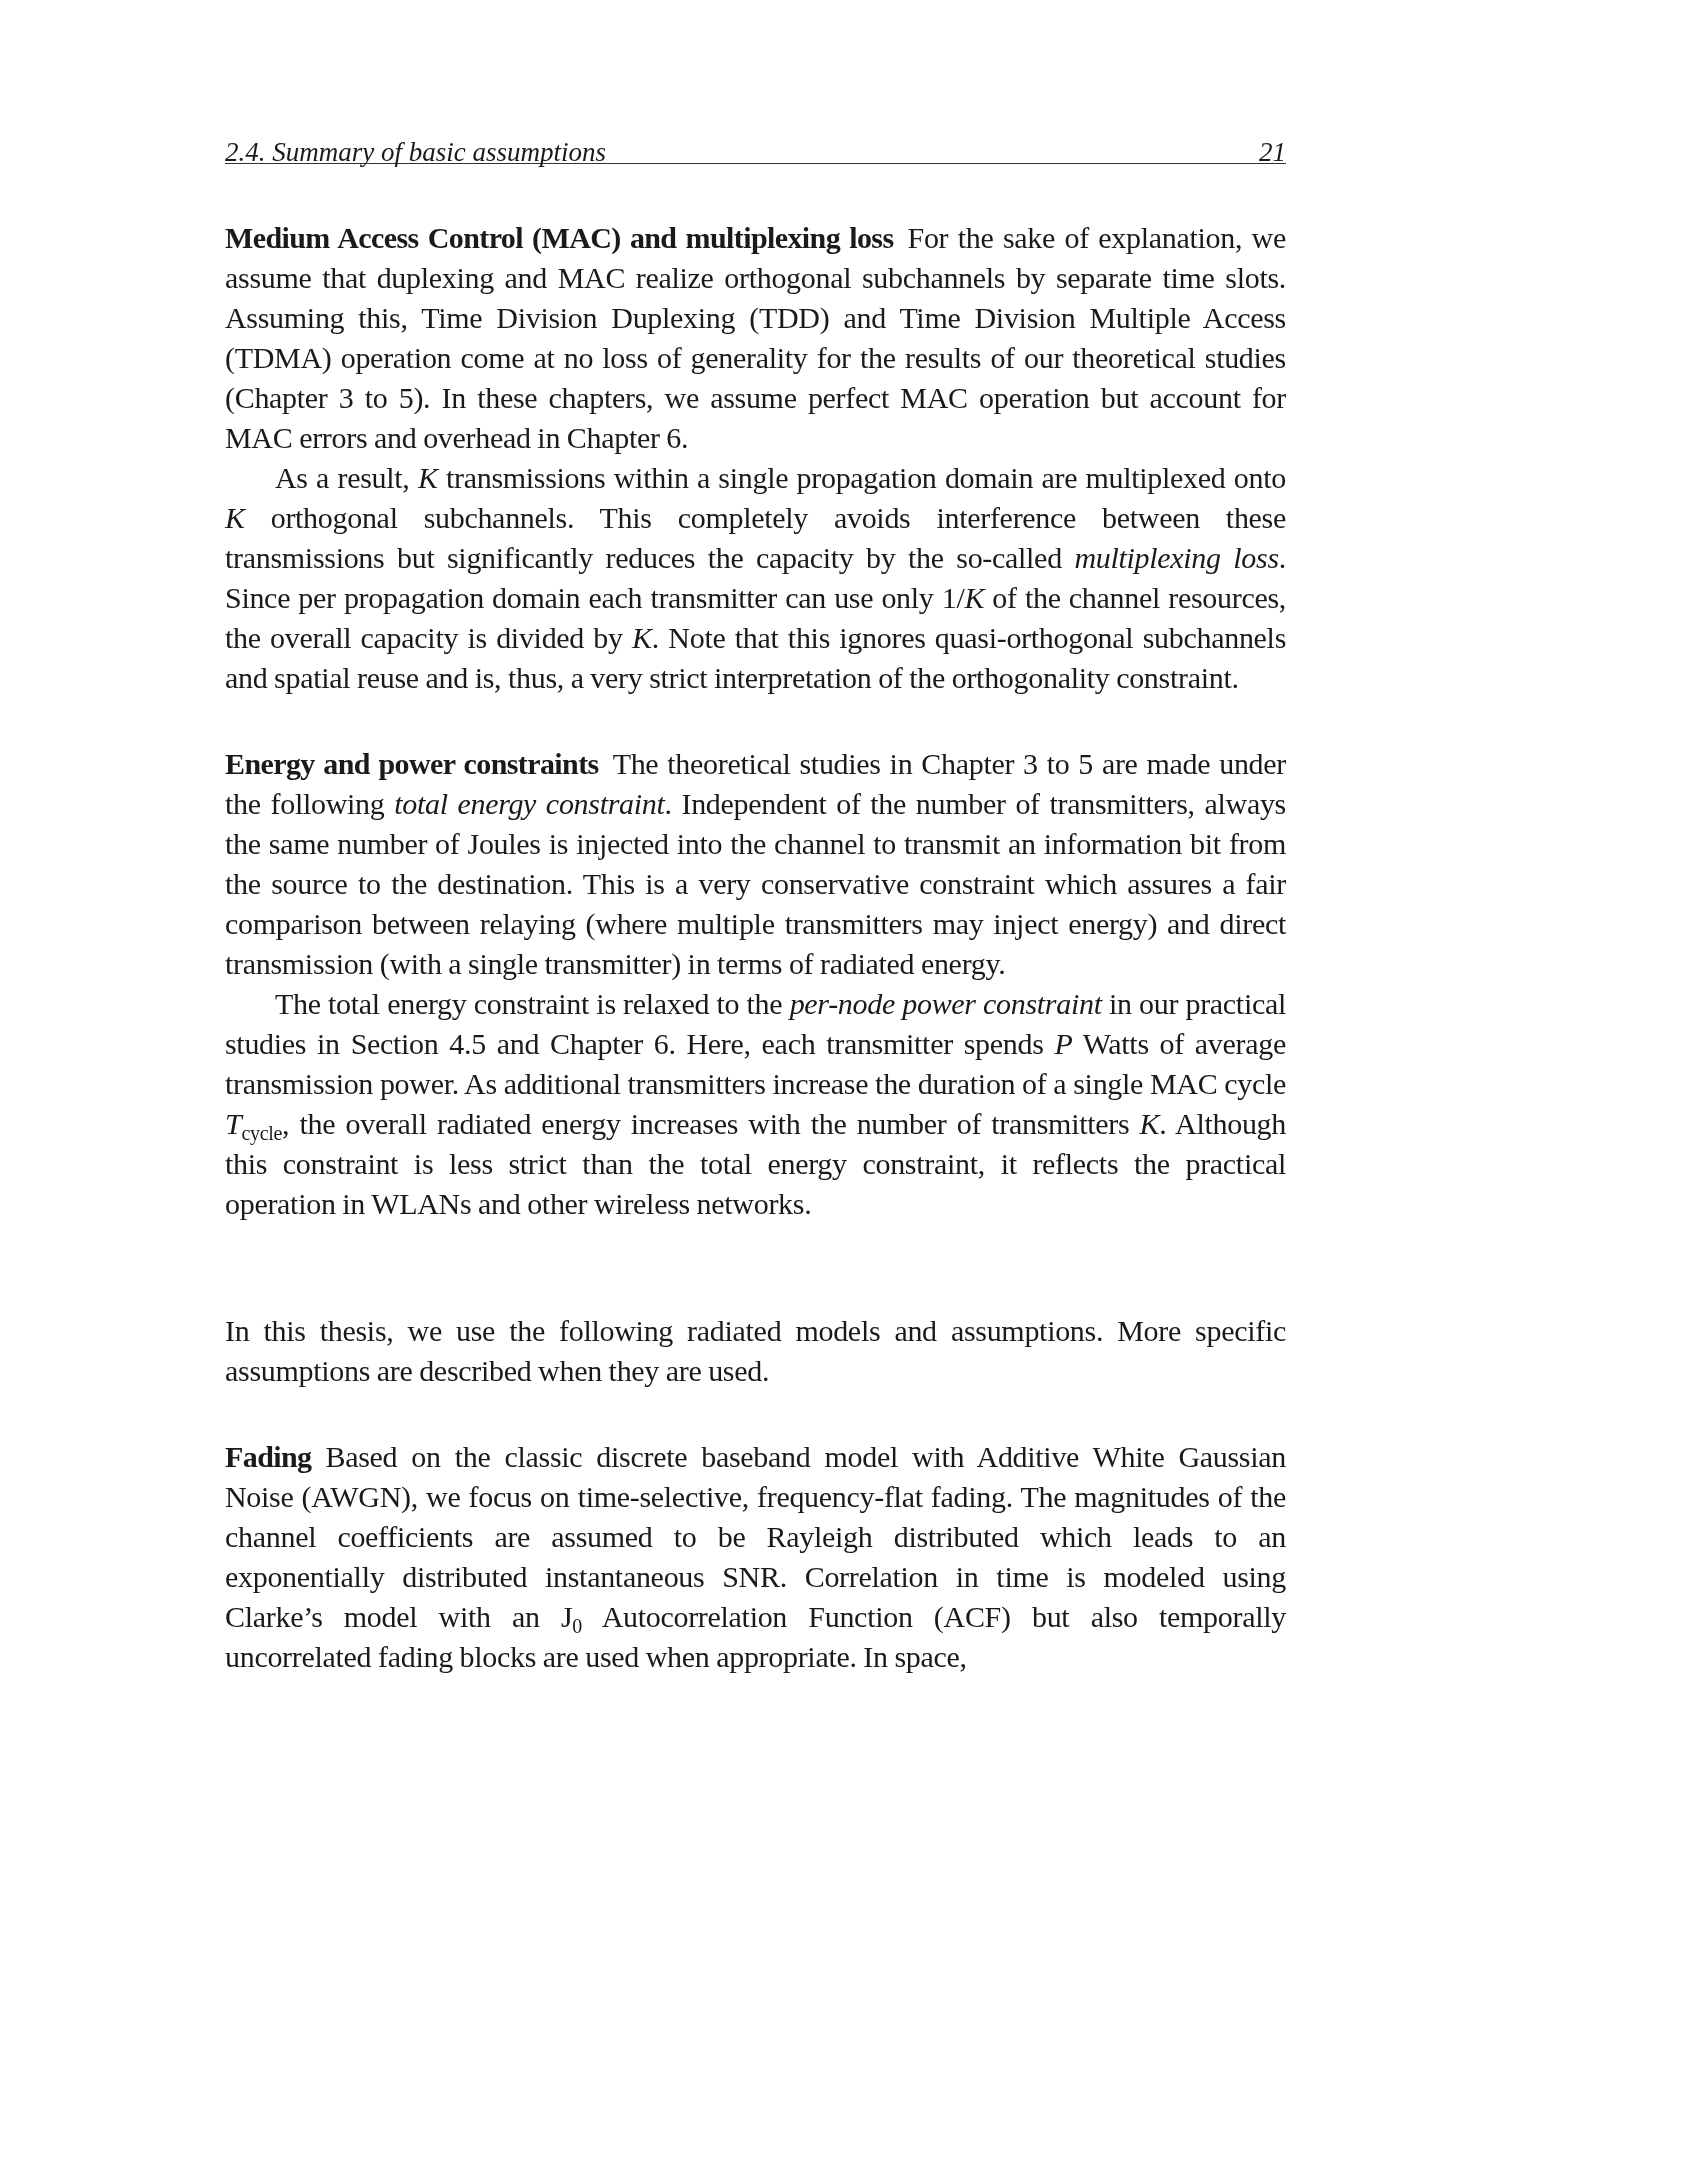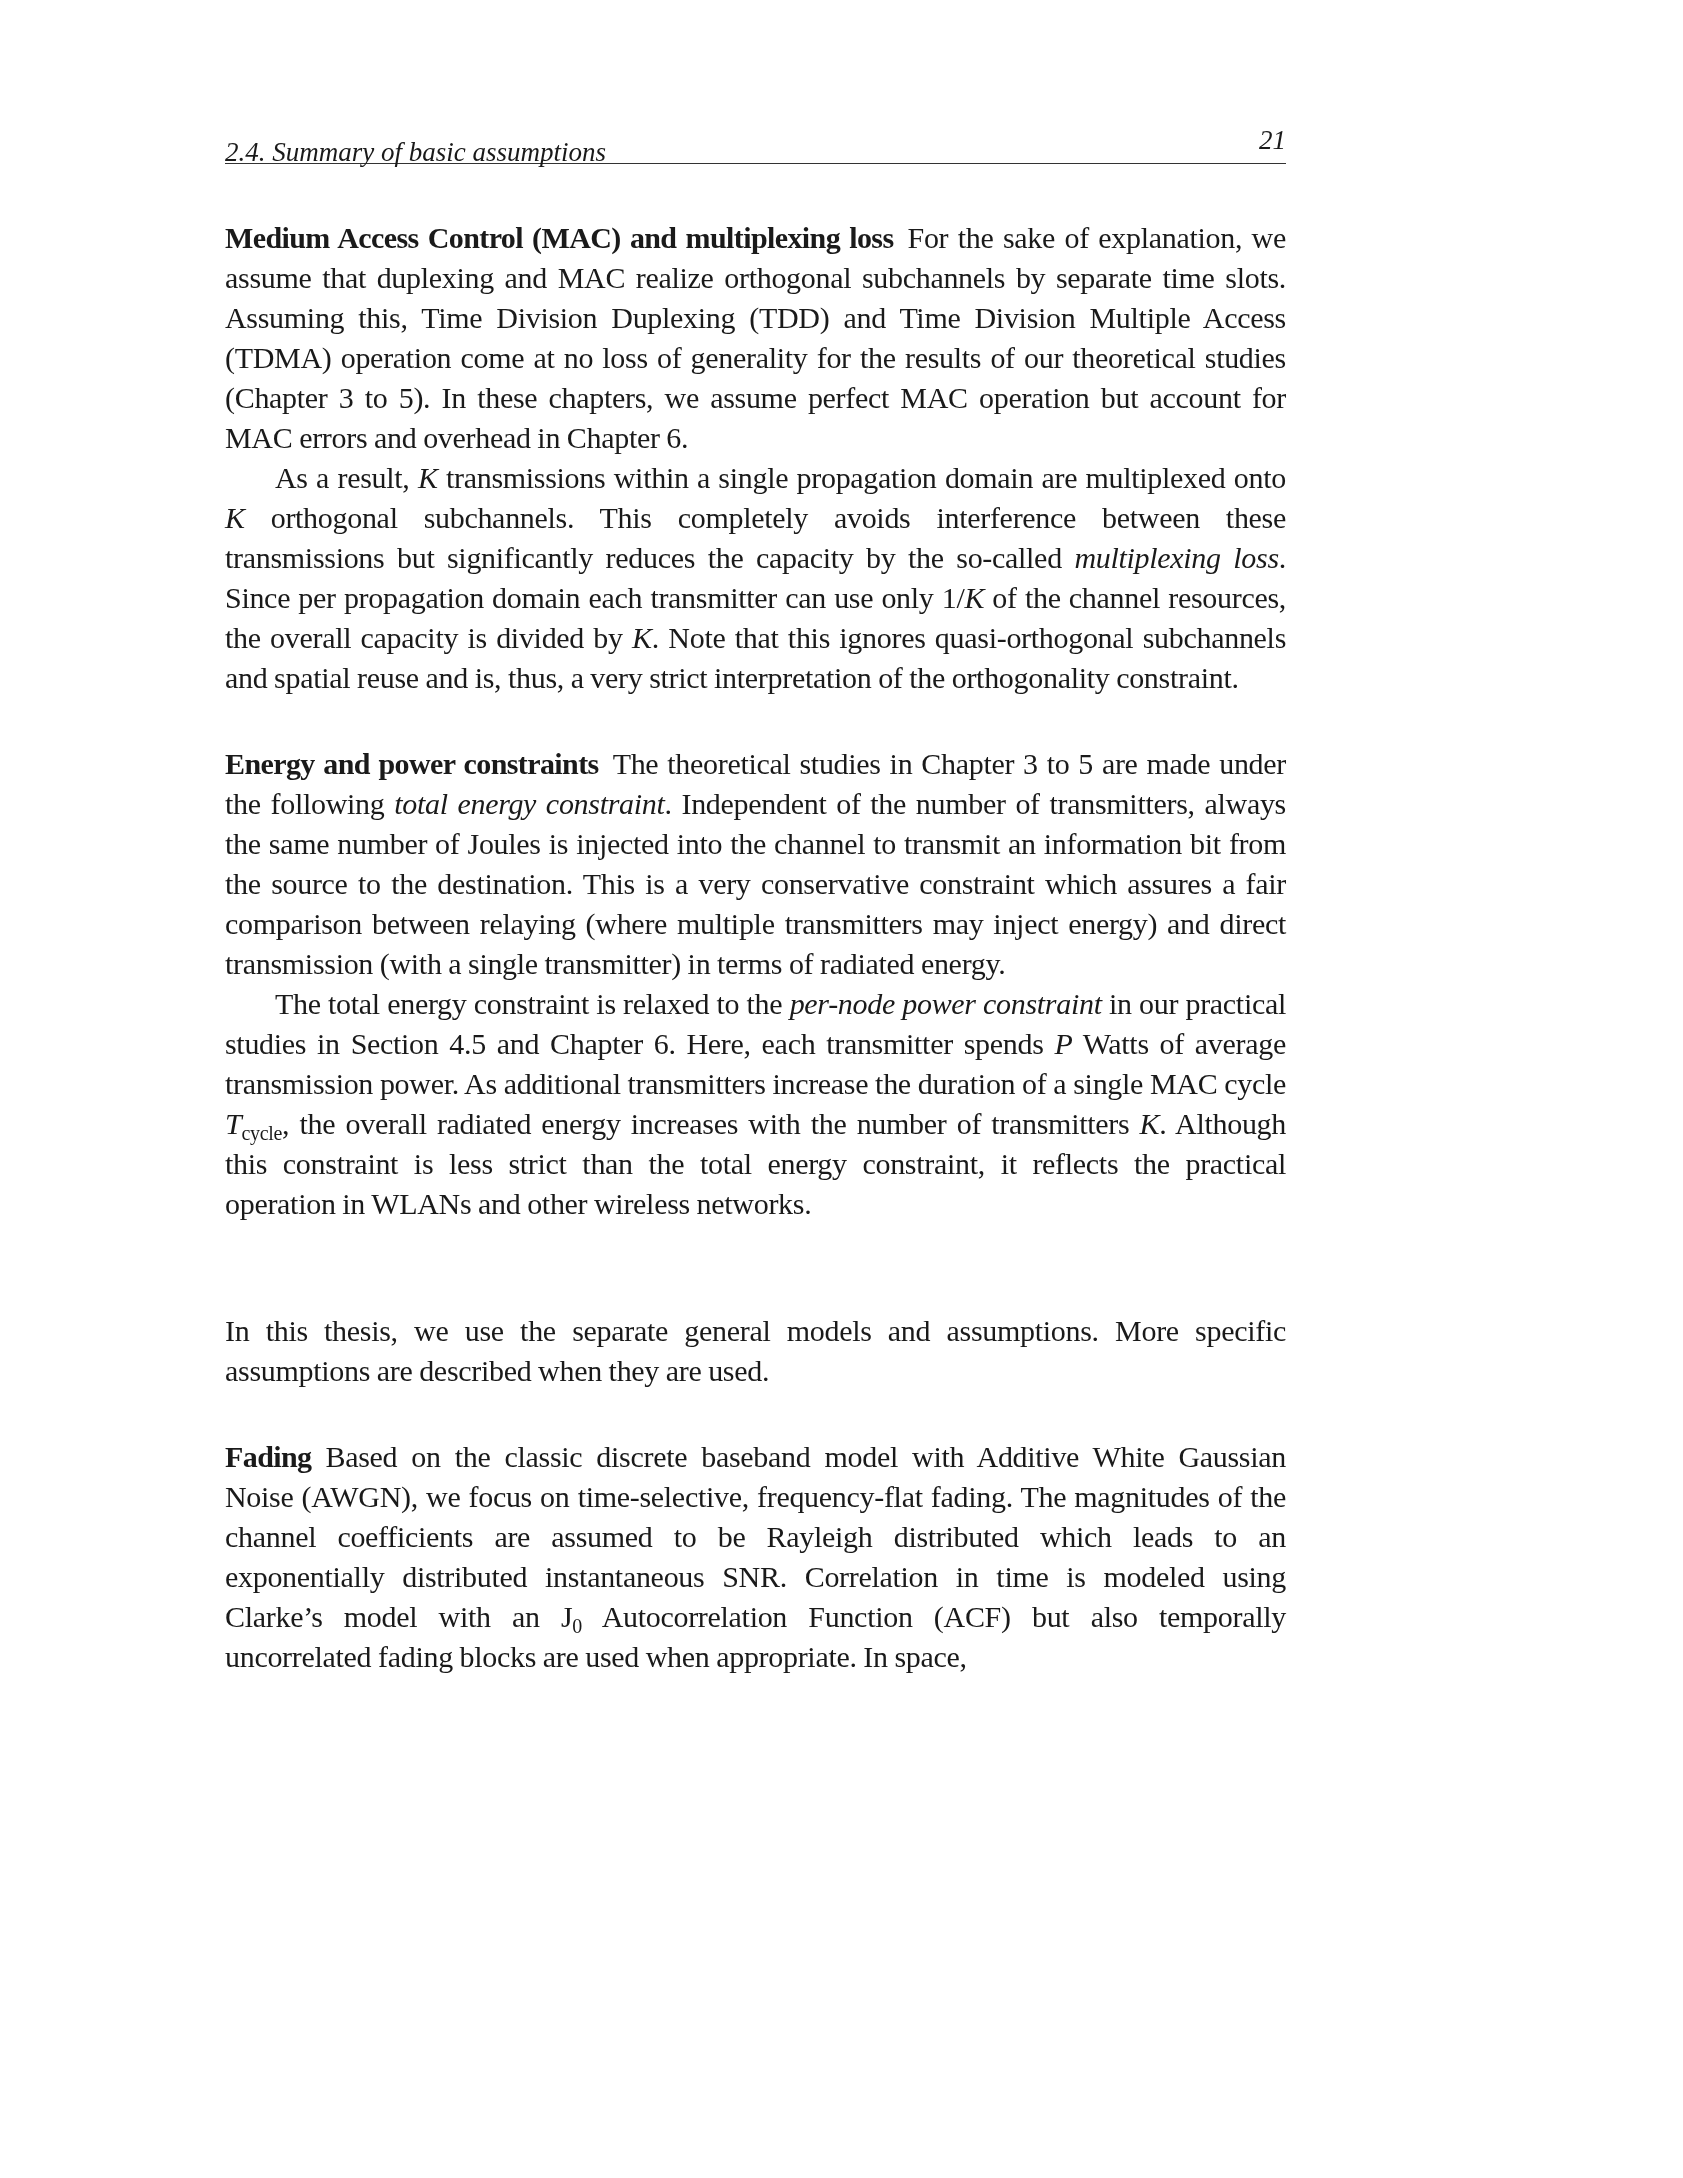--- a/index.html
+++ b/index.html
@@ -8,21 +8,21 @@
     font-family: "Liberation Serif", "DejaVu Serif", serif;
     color: #1a1a1a;
   }
   .page { position: absolute; left: 225px; top: 0; width: 1061px; }
   .running-header {
     position: absolute; top: 123px; left: 0; width: 1061px; height: 40px;
     border-bottom: 1.5px solid #333;
     font-style: italic; font-size: 27px; line-height: 34px;
   }
   .running-header .title { position: absolute; left: 0; top: 12px; }
-  .running-header .pagenum { position: absolute; right: 0; top: 0; }
+  .running-header .pagenum { position: absolute; right: 0; top: 12px; }
   .body { position: absolute; top: 218px; left: 0; width: 1061px; font-family: Liberation Serif, serif; }
   p {
     margin: 0; font-size: 30px; line-height: 40px; text-align: justify;
     hyphens: manual; letter-spacing: -0.3px; word-spacing: -0.5px;
   }
   p.indent { text-indent: 50px; }
   .gap { height: 46px; }
   .run-in { font-weight: bold; margin-right: 14px; letter-spacing: -0.6px; }
   .math { font-style: italic; }
   em { font-style: italic; }
@@ -55,21 +55,21 @@
 
     <p><span class="run-in">Energy and power constraints</span><span>The theoretical studies in Chapter 3 to 5 are made under the following </span><em>total energy constraint</em><span>.  Independent of the number of transmitters, always the same number of Joules is injected into the channel to transmit an information bit from the source to the destination.  This is a very conservative constraint which assures a fair comparison between relaying (where multiple transmitters may inject energy) and direct transmission (with a single transmitter) in terms of radiated energy.</span></p>
 
     <p class="indent"><span>The total energy constraint is relaxed to the </span><em>per-node power constraint</em><span> in our practical studies in Section 4.5 and Chapter 6.  Here, each transmitter spends </span><span class="math">P</span><span> Watts of average transmission power.  As additional transmitters increase the duration of a single MAC cycle </span><span class="math"><span>T</span><sub>cycle</sub></span><span>, the overall radiated energy increases with the number of transmitters </span><span class="math">K</span><span>. Although this constraint is less strict than the total energy constraint, it reflects the practical operation in WLANs and other wireless networks.</span></p>
 
     <div class="sec-gap-top"></div>
 
 
     <div class="sec-gap-bottom"></div>
 
-    <p>In this thesis, we use the separate general models and assumptions. More specific assumptions are described when they are used.</p>
+    <p>In this thesis, we use the following radiated models and assumptions. More specific assumptions are described when they are used.</p>
 
     <div class="gap"></div>
 
     <p><span class="run-in">Fading</span><span>Based on the classic discrete baseband model with Additive White Gaussian Noise (AWGN), we focus on time-selective, frequency-flat fading. The magnitudes of the channel coefficients are assumed to be Rayleigh distributed which leads to an exponentially distributed instantaneous SNR. Correlation in time is modeled using Clarke’s model with an J</span><sub>0</sub><span> Autocorrelation Function (ACF) but also temporally uncorrelated fading blocks are used when appropriate.  In space,</span></p>
 
   </div>
 </div>
 
 
 </body></html>

